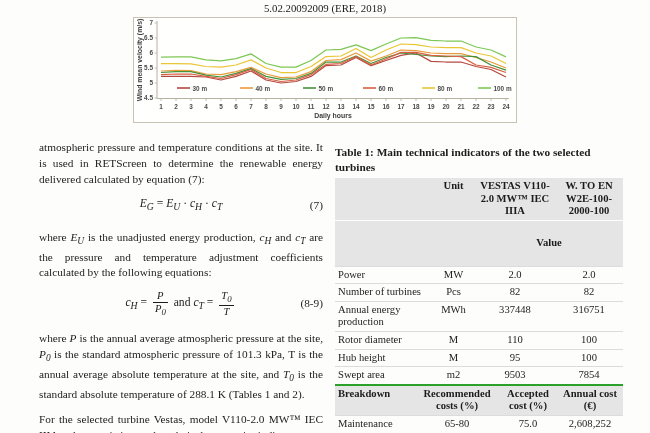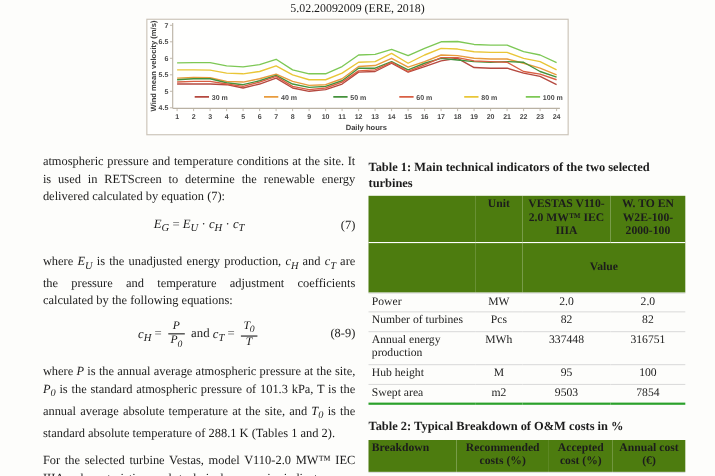--- a/index.html
+++ b/index.html
@@ -24,21 +24,21 @@
   .frac{display:inline-block;vertical-align:middle;text-align:center;
        font-size:10.6px;line-height:1.08;margin:0 3px;}
   .frac .num{display:block;border-bottom:1px solid #1c1c1c;padding:0 2px;}
   .frac .den{display:block;padding:0 2px;}
 
   .right-col{position:absolute;left:335px;top:141px;width:288px;}
   .tbl-caption{font-weight:bold;font-size:11.3px;line-height:14.6px;margin:4px 0 4px;}
   .tbl-caption.second{margin-top:13px;}
   table.paper{width:100%;border-collapse:collapse;font-size:10.6px;line-height:12.6px;table-layout:fixed;}
   table.paper th,table.paper td{padding:2px 3px;vertical-align:top;text-align:center;}
-  table.paper thead th{background:#4d7c0f;font-weight:bold;}
+  table.paper thead th{background:#e5e5e5;font-weight:bold;}
   table.paper td:first-child,table.paper th.rowhead{text-align:left;margin-left:19px;}
   table.paper tbody td{border-top:1px solid #dcdcdc;}
   #table1{border-bottom:2px solid #2ba12b;}
   #table1 col.c1{width:97px;} #table1 col.c2{width:43px;}
   #table1 col.c3{width:80px;} #table1 col.c4{width:68px;}
   #table1 .value-row th{border-top:1px solid #ffffff;padding:16px 3px;}
   #table2 col.c1{width:80px;} #table2 col.c2{width:84px;}
   #table2 col.c3{width:58px;} #table2 col.c4{width:66px;}
 </style>
 </head>
@@ -200,35 +200,40 @@
             <td>82</td>
             <td>82</td>
           </tr>
           <tr>
             <td>Annual energy production</td>
             <td>MWh</td>
             <td>337448</td>
             <td>316751</td>
           </tr>
           <tr>
+            <td>Rotor diameter</td>
+            <td>M</td>
+            <td>110</td>
+            <td>100</td>
+          </tr>
+          <tr>
             <td>Hub height</td>
             <td>M</td>
             <td>95</td>
             <td>100</td>
           </tr>
           <tr>
             <td>Swept area</td>
             <td>m2</td>
             <td>9503</td>
             <td>7854</td>
           </tr>
         </tbody>
     </table>
 
-    <p class="tbl-caption second">Table 2: Typical Breakdown of O&amp;M costs in %</p>
     <table class="paper" id="table2">
       <colgroup>
           <col class="c1">
           <col class="c2">
           <col class="c3">
           <col class="c4">
         </colgroup>
       <thead>
         <tr>
           <th class="rowhead">Breakdown</th>

